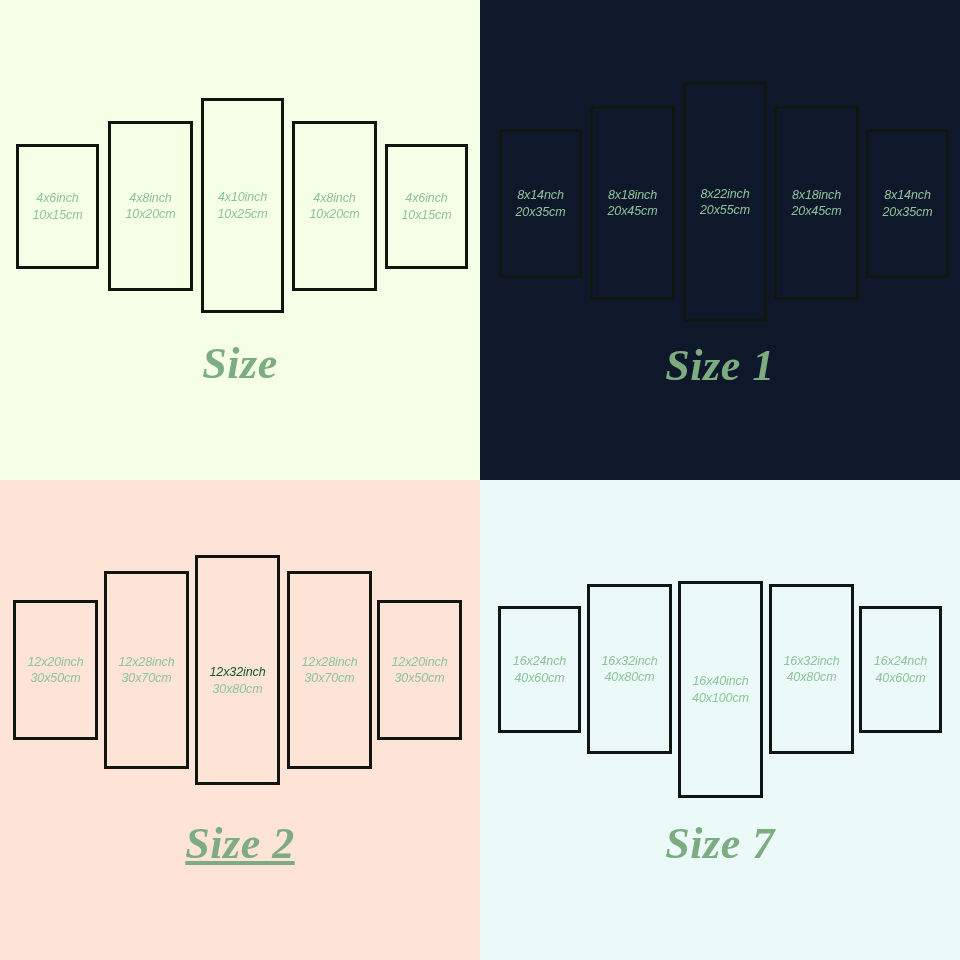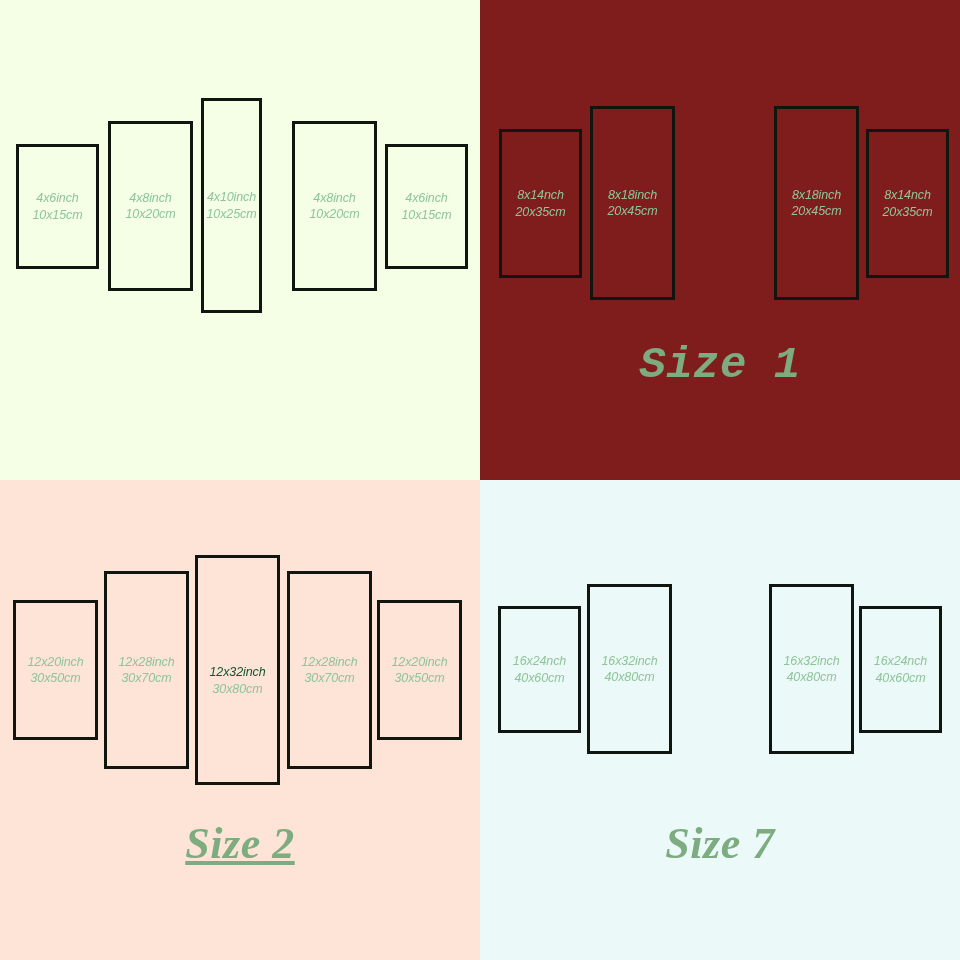--- a/index.html
+++ b/index.html
@@ -80,55 +80,60 @@
   <div class="quadrant q0" style="background: rgb(244, 255, 230);">
     <div class="panels">
         <div class="panel" style="left: 16px; top: 144px; width: 83px; height: 125px; border-color: rgb(16, 21, 16); font-size: 12.5px;">
           <span class="ln" style="color: rgb(143, 196, 154);">4x6inch</span>
           <span class="ln" style="color: rgb(143, 196, 154);">10x15cm</span>
         </div>
         <div class="panel" style="left: 108px; top: 121px; width: 85px; height: 170px; border-color: rgb(16, 21, 16); font-size: 12.5px;">
           <span class="ln" style="color: rgb(143, 196, 154);">4x8inch</span>
           <span class="ln" style="color: rgb(143, 196, 154);">10x20cm</span>
         </div>
-        <div class="panel" style="left: 201px; top: 98px; width: 61px; height: 215px; border-color: rgb(16, 21, 16); font-size: 12.5px; justify-content: center;">
+        <div class="panel" style="left: 201px; top: 98px; width: 83px; height: 215px; border-color: rgb(16, 21, 16); font-size: 12.5px; justify-content: center;">
           <span class="ln" style="color: rgb(143, 196, 154);">4x10inch</span>
           <span class="ln" style="color: rgb(143, 196, 154);">10x25cm</span>
         </div>
         <div class="panel" style="left: 292px; top: 121px; width: 85px; height: 170px; border-color: rgb(16, 21, 16); font-size: 12.5px;">
           <span class="ln" style="color: rgb(143, 196, 154);">4x8inch</span>
           <span class="ln" style="color: rgb(143, 196, 154);">10x20cm</span>
         </div>
         <div class="panel" style="left: 385px; top: 144px; width: 83px; height: 125px; border-color: rgb(16, 21, 16); font-size: 12.5px;">
           <span class="ln" style="color: rgb(143, 196, 154);">4x6inch</span>
           <span class="ln" style="color: rgb(143, 196, 154);">10x15cm</span>
         </div>
       </div>
+    <div class="title" style="top: 338px; font-size: 44px; color: rgb(124, 172, 127);">Size</div>
   </div>
 
-  <div class="quadrant q1" style="background: #7f1d1d;">
+  <div class="quadrant q1" style="background: #0f172a;">
     <div class="panels">
         <div class="panel" style="left: 19px; top: 129px; width: 83px; height: 149px; border-color: rgb(16, 21, 16); font-size: 12.5px;">
           <span class="ln" style="color: rgb(143, 196, 154);">8x14nch</span>
           <span class="ln" style="color: rgb(143, 196, 154);">20x35cm</span>
         </div>
         <div class="panel" style="left: 110px; top: 106px; width: 85px; height: 194px; border-color: rgb(16, 21, 16); font-size: 12.5px;">
           <span class="ln" style="color: rgb(143, 196, 154);">8x18inch</span>
           <span class="ln" style="color: rgb(143, 196, 154);">20x45cm</span>
+        </div>
+        <div class="panel" style="left: 203px; top: 82px; width: 84px; height: 240px; border-color: rgb(16, 21, 16); font-size: 12.5px;">
+          <span class="ln" style="color: rgb(143, 196, 154);">8x22inch</span>
+          <span class="ln" style="color: rgb(143, 196, 154);">20x55cm</span>
         </div>
         <div class="panel" style="left: 294px; top: 106px; width: 85px; height: 194px; border-color: rgb(16, 21, 16); font-size: 12.5px;">
           <span class="ln" style="color: rgb(143, 196, 154);">8x18inch</span>
           <span class="ln" style="color: rgb(143, 196, 154);">20x45cm</span>
         </div>
         <div class="panel" style="left: 386px; top: 129px; width: 83px; height: 149px; border-color: rgb(16, 21, 16); font-size: 12.5px;">
           <span class="ln" style="color: rgb(143, 196, 154);">8x14nch</span>
           <span class="ln" style="color: rgb(143, 196, 154);">20x35cm</span>
         </div>
       </div>
-    <div class="title" style="top: 340px; font-size: 44px; color: rgb(124, 172, 127); font-family: Liberation Mono, monospace;">Size 1</div>
+    <div class="title" style="top: 340px; font-size: 44px; color: rgb(124, 172, 127);">Size 1</div>
   </div>
 
   <div class="quadrant q2" style="background: rgb(253, 228, 214);">
     <div class="panels">
         <div class="panel" style="left: 13px; top: 120px; width: 85px; height: 140px; border-color: rgb(16, 21, 16); font-size: 12.5px;">
           <span class="ln" style="color: rgb(143, 196, 154);">12x20inch</span>
           <span class="ln" style="color: rgb(143, 196, 154);">30x50cm</span>
         </div>
         <div class="panel" style="left: 104px; top: 91px; width: 85px; height: 198px; border-color: rgb(16, 21, 16); font-size: 12.5px;">
           <span class="ln" style="color: rgb(143, 196, 154);">12x28inch</span>
@@ -153,20 +158,24 @@
   <div class="quadrant q3" style="background: rgb(235, 250, 248);">
     <div class="panels">
         <div class="panel" style="left: 18px; top: 126px; width: 83px; height: 127px; border-color: rgb(16, 21, 16); font-size: 12.5px;">
           <span class="ln" style="color: rgb(143, 196, 154);">16x24nch</span>
           <span class="ln" style="color: rgb(143, 196, 154);">40x60cm</span>
         </div>
         <div class="panel" style="left: 107px; top: 104px; width: 85px; height: 170px; border-color: rgb(16, 21, 16); font-size: 12.5px;">
           <span class="ln" style="color: rgb(143, 196, 154);">16x32inch</span>
           <span class="ln" style="color: rgb(143, 196, 154);">40x80cm</span>
         </div>
+        <div class="panel" style="left: 198px; top: 101px; width: 85px; height: 217px; border-color: rgb(16, 21, 16); font-size: 12.5px;">
+          <span class="ln" style="color: rgb(143, 196, 154);">16x40inch</span>
+          <span class="ln" style="color: rgb(143, 196, 154);">40x100cm</span>
+        </div>
         <div class="panel" style="left: 289px; top: 104px; width: 85px; height: 170px; border-color: rgb(16, 21, 16); font-size: 12.5px;">
           <span class="ln" style="color: rgb(143, 196, 154);">16x32inch</span>
           <span class="ln" style="color: rgb(143, 196, 154);">40x80cm</span>
         </div>
         <div class="panel" style="left: 379px; top: 126px; width: 83px; height: 127px; border-color: rgb(16, 21, 16); font-size: 12.5px;">
           <span class="ln" style="color: rgb(143, 196, 154);">16x24nch</span>
           <span class="ln" style="color: rgb(143, 196, 154);">40x60cm</span>
         </div>
       </div>
     <div class="title" style="top: 338px; font-size: 44px; color: rgb(124, 172, 127);">Size 7</div>

